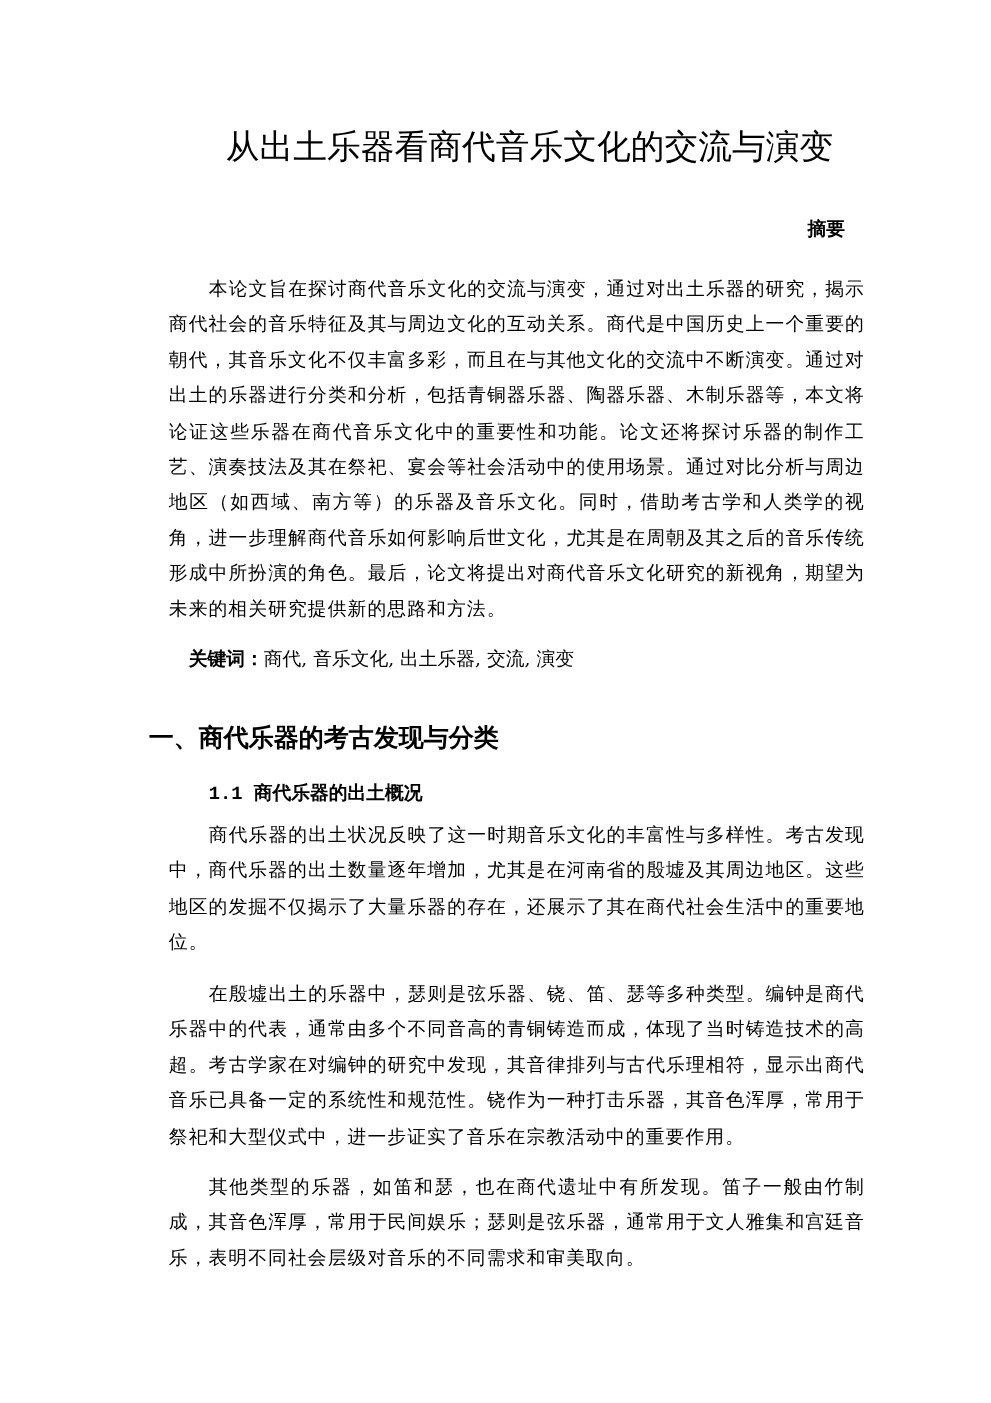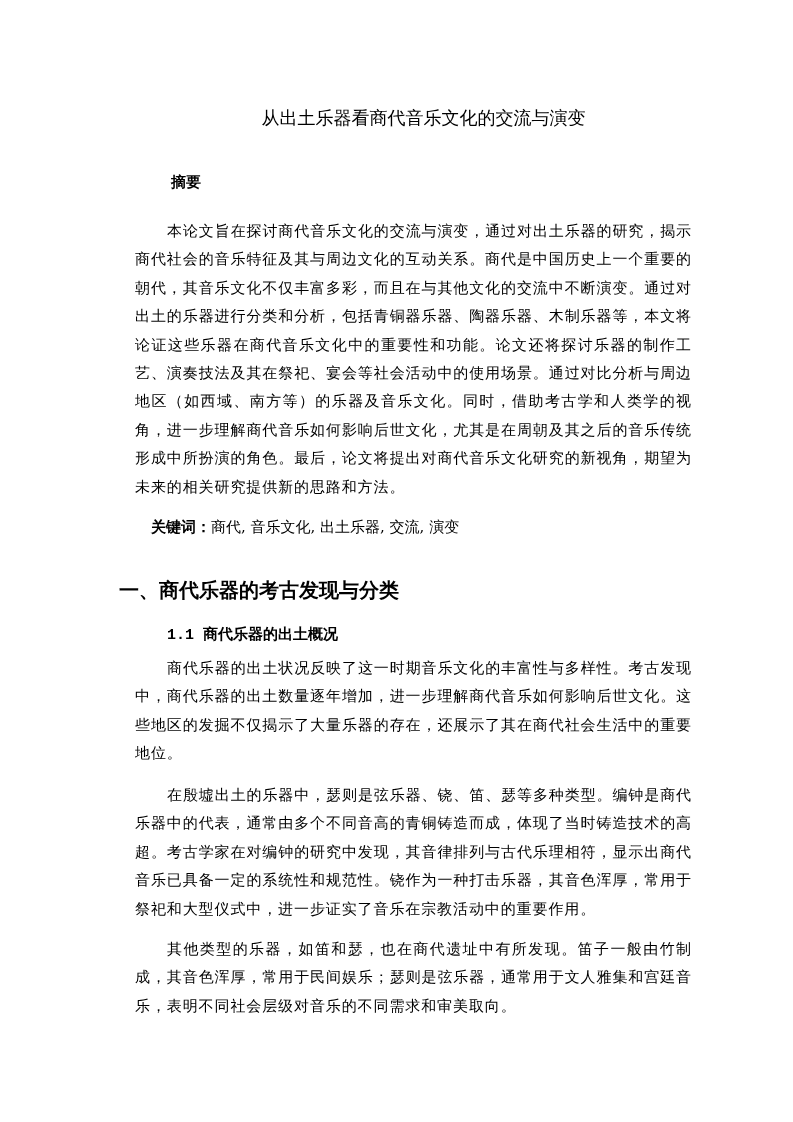--- a/index.html
+++ b/index.html
@@ -21,35 +21,35 @@
       top: 0;
       width: 557px;
     }
     .title {
       position: absolute;
       left: 0;
       top: 100px;
       width: 557px;
       text-align: center;
       font-family: "DejaVu Sans", "Liberation Sans", sans-serif;
-      font-size: 18px;
+      font-size: 27px;
       line-height: 36px;
       font-weight: normal;
       margin: 0;
       padding-left: 52px;
       box-sizing: border-box;
       letter-spacing: 0px;
     }
     .abstract-heading {
       position: absolute;
       left: 0;
       top: 170px;
       width: 557px;
-      text-align: left;
-      font-family: Liberation Mono, monospace;
+      text-align: right;
+      font-family: Liberation Serif, serif;
       font-weight: bold;
       font-size: 15px;
       line-height: 28px;
       padding-left: 52px;
       box-sizing: border-box;
       margin: 0;
     }
     .para {
       position: absolute;
       left: 0;
@@ -110,16 +110,16 @@
   <p class="para abstract-body">本论文旨在探讨商代音乐文化的交流与演变，通过对出土乐器的研究，揭示商代社会的音乐特征及其与周边文化的互动关系。商代是中国历史上一个重要的朝代，其音乐文化不仅丰富多彩，而且在与其他文化的交流中不断演变。通过对出土的乐器进行分类和分析，包括青铜器乐器、陶器乐器、木制乐器等，本文将论证这些乐器在商代音乐文化中的重要性和功能。论文还将探讨乐器的制作工艺、演奏技法及其在祭祀、宴会等社会活动中的使用场景。通过对比分析与周边地区（如西域、南方等）的乐器及音乐文化。同时，借助考古学和人类学的视角，进一步理解商代音乐如何影响后世文化，尤其是在周朝及其之后的音乐传统形成中所扮演的角色。最后，论文将提出对商代音乐文化研究的新视角，期望为未来的相关研究提供新的思路和方法。</p>
 
   <p class="keywords">
     <span class="kw-label">关键词：</span><span>商代,  音乐文化,  出土乐器,  交流,  演变</span>
   </p>
 
   <h2 class="h1">一、商代乐器的考古发现与分类</h2>
 
   <h3 class="h2">1.1  商代乐器的出土概况</h3>
 
-  <p class="para p1">商代乐器的出土状况反映了这一时期音乐文化的丰富性与多样性。考古发现中，商代乐器的出土数量逐年增加，进一步理解商代音乐如何影响后世文化。这些地区的发掘不仅揭示了大量乐器的存在，还展示了其在商代社会生活中的重要地位。</p>
+  <p class="para p1">商代乐器的出土状况反映了这一时期音乐文化的丰富性与多样性。考古发现中，商代乐器的出土数量逐年增加，尤其是在河南省的殷墟及其周边地区。这些地区的发掘不仅揭示了大量乐器的存在，还展示了其在商代社会生活中的重要地位。</p>
   <p class="para p2">在殷墟出土的乐器中，瑟则是弦乐器、铙、笛、瑟等多种类型。编钟是商代乐器中的代表，通常由多个不同音高的青铜铸造而成，体现了当时铸造技术的高超。考古学家在对编钟的研究中发现，其音律排列与古代乐理相符，显示出商代音乐已具备一定的系统性和规范性。铙作为一种打击乐器，其音色浑厚，常用于祭祀和大型仪式中，进一步证实了音乐在宗教活动中的重要作用。</p>
   <p class="para p3">其他类型的乐器，如笛和瑟，也在商代遗址中有所发现。笛子一般由竹制成，其音色浑厚，常用于民间娱乐；瑟则是弦乐器，通常用于文人雅集和宫廷音乐，表明不同社会层级对音乐的不同需求和审美取向。</p>
 </div>
 
 </body></html>

